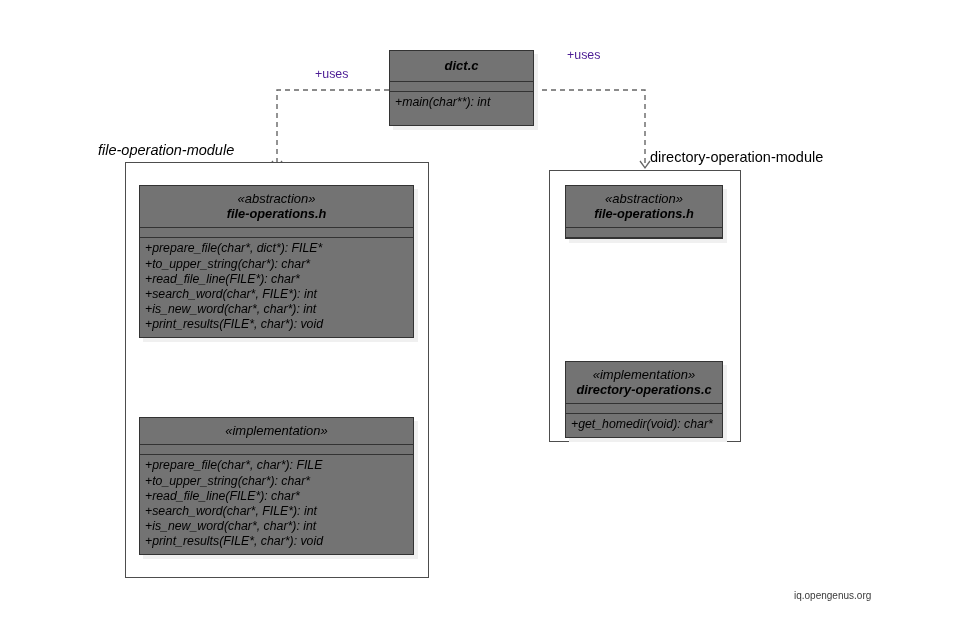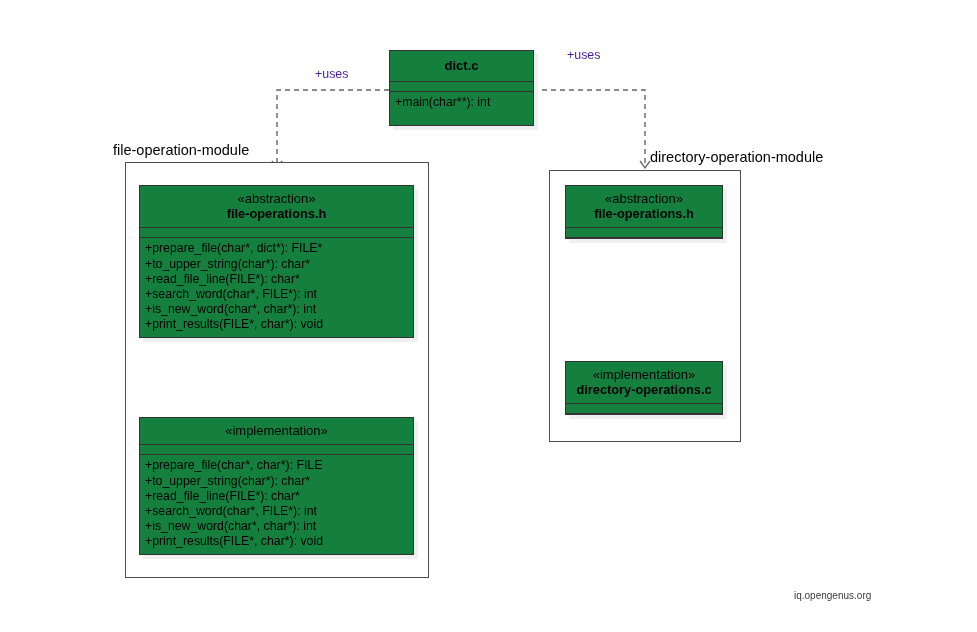--- a/index.html
+++ b/index.html
@@ -39,22 +39,23 @@
     color: #000000;
     white-space: nowrap;
     line-height: 1;
   }
 
   
   .uml-box {
     position: absolute;
     box-sizing: border-box;
     border: 1.6px solid #333333;
-    background: #15803d;
+    background: #737373;
     box-shadow: 4px 4px 0 0 #f0f0f0;
+    font-style: italic;
   }
   .uml-header {
     text-align: center;
     padding: 5px 6px 6px 6px;
     line-height: 1.18;
   }
   .uml-stereotype {
     display: block;
     font-size: 13px;
     color: #000000;
@@ -150,21 +151,21 @@
     <div class="uml-ops" style="padding-bottom:14px;">
       <div class="uml-op">+main(char**): int</div>
     </div>
   </div>
 
   <span class="edge-label" style="left:315px; top:68px;">+uses</span>
   <span class="edge-label" style="left:567px; top:49px;">+uses</span>
   <span class="edge-label" style="left:217px; top:366px;">+realizes</span>
   <span class="edge-label" style="left:580px; top:300px;">+realizes</span>
 
-  <span class="module-label" style="left:113px; top:143px;">file-operation-module</span>
+  <span class="module-label" style="left:98px; top:143px;font-style:italic;">file-operation-module</span>
 
   <div class="module-frame" style="left:125px; top:162px; width:304px; height:416px;"></div>
 
   <div class="uml-box" style="left:139px; top:185px; width:275px;">
     <div class="uml-header">
       <span class="uml-stereotype">«abstraction»</span>
       <span class="uml-name">file-operations.h</span>
     </div>
     <div class="uml-sep"></div>
     <div class="uml-attrs"></div>
@@ -211,17 +212,20 @@
   </div>
 
   <div class="uml-box" style="left:565px; top:361px; width:158px;">
     <div class="uml-header">
       <span class="uml-stereotype">«implementation»</span>
       <span class="uml-name">directory-operations.c</span>
     </div>
     <div class="uml-sep"></div>
     <div class="uml-attrs"></div>
     <div class="uml-sep"></div>
+    <div class="uml-ops">
+      <div class="uml-op">+get_homedir(void): char*</div>
+    </div>
   </div>
 
   <span class="watermark" style="left:794px; top:590px;">iq.opengenus.org</span>
 
 </div>
 
 </body></html>

